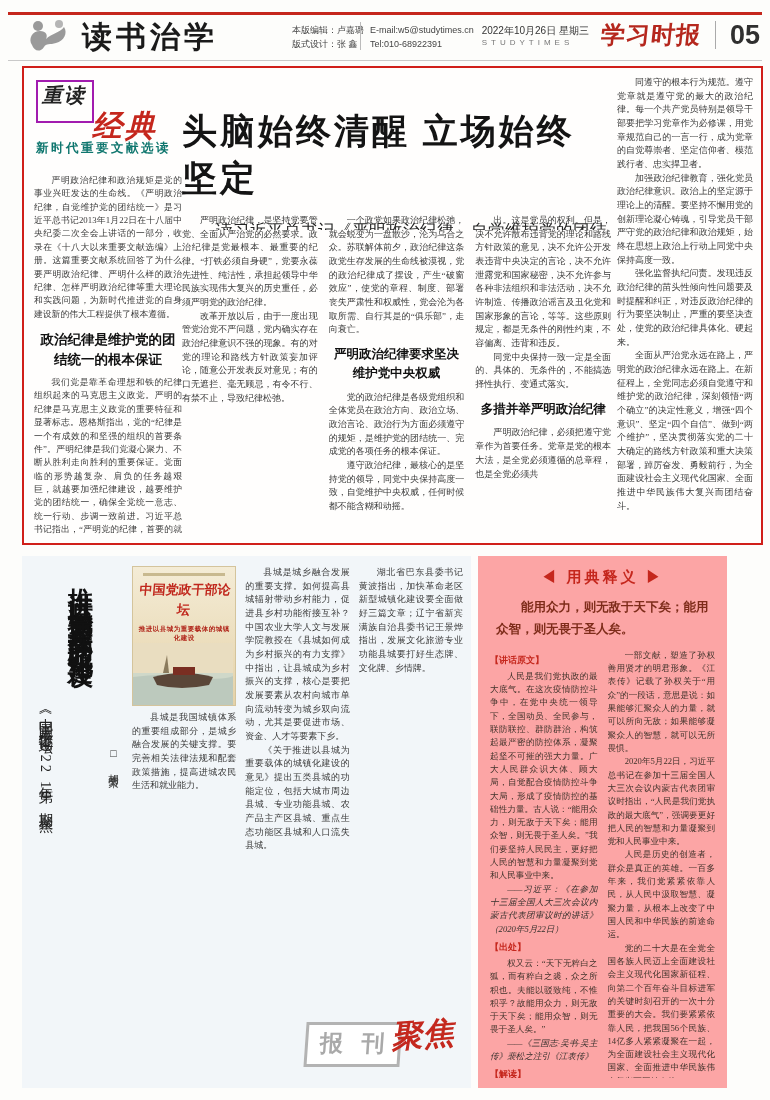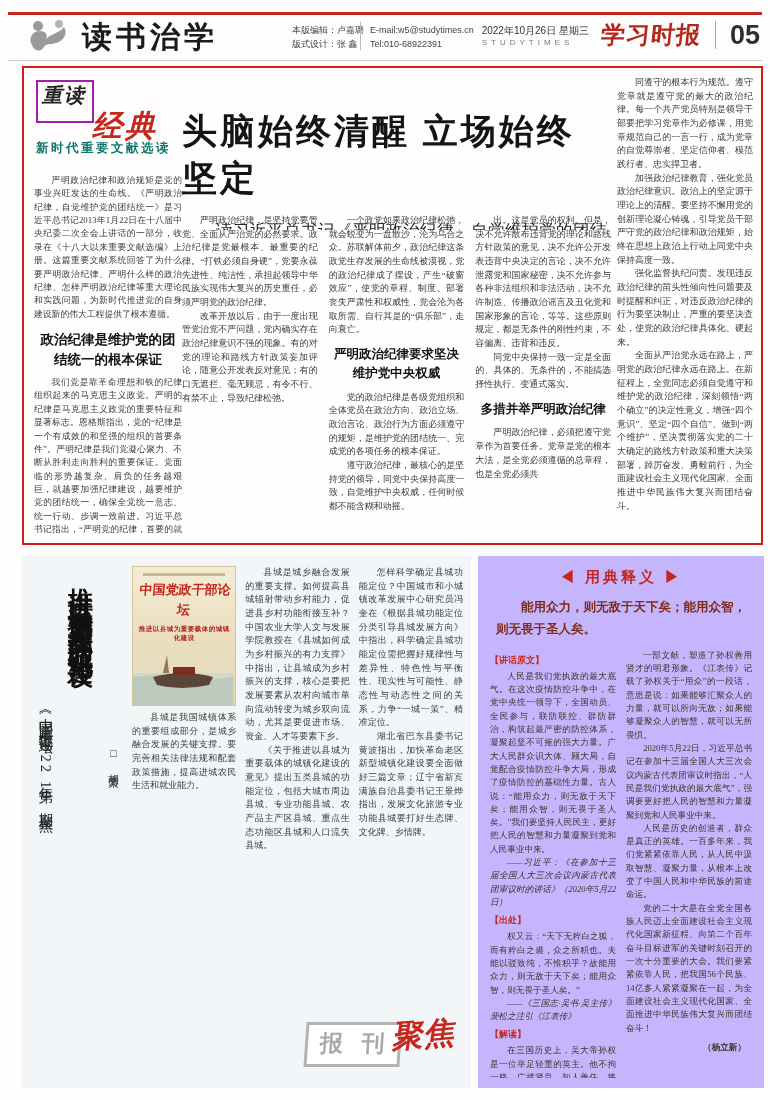--- a/index.html
+++ b/index.html
@@ -58,21 +58,21 @@
   .cover-masthead { font-size:13px; font-weight:900; color:#c0271c; transform:skewX(-5deg); letter-spacing:0; }
   .cover-banner { font-size:6.5px; font-weight:bold; color:#b02318; margin-top:4px; letter-spacing:0.5px; }
   .cover-art { position:absolute; left:0; right:0; bottom:0; height:62px; }
 
   
   .seal { position:absolute; right:16px; bottom:16px; width:150px; height:58px; }
   .seal-book { position:absolute; left:0; top:8px; border:3px solid #b3b3b3; color:#a9a9a9; font-weight:900; font-size:23px; letter-spacing:6px; padding:3px 8px 5px 12px; font-family:"Liberation Sans", sans-serif; transform:skewX(-4deg); background:#fff; }
   .seal-script { position:absolute; left:86px; top:0px; color:#c4281e; font-weight:900; font-style:italic; font-size:31px; letter-spacing:1px; transform:rotate(-5deg); }
 
   
-  .quote-box { left:478px; top:556px; width:286px; height:532px; background:#c4b5fd; padding:12px 12px 10px; display:flex; flex-direction:column; }
+  .quote-box { left:478px; top:556px; width:249px; height:532px; background:#fca5a5; padding:12px 12px 10px; display:flex; flex-direction:column; }
   .qb-title { text-align:center; color:#c5271d; font-weight:900; font-size:15px; letter-spacing:3px; font-family:"Liberation Sans", sans-serif; }
   .qb-quote { margin:10px 6px 8px; font-size:12.5px; font-weight:900; line-height:1.75; color:#7e2c1a; text-indent:2em; }
   .qcols { flex:1; display:flex; gap:10px; overflow:hidden; }
   .qcols > div { flex:1; overflow:hidden; }
   .qt { font-size:8.6px; line-height:1.55; text-align:justify; color:#41332b; }
   .qt p { text-indent:2em; }
   .q-label { color:#c5271d; font-weight:bold; font-size:9px; margin:5px 0 2px; text-indent:0 !important; }
   .q-attr { font-style:italic; text-indent:2em; color:#35302c; }
   .q-byline { text-align:right; font-weight:bold; margin-top:6px; padding-right:6px; }
 </style>
@@ -178,21 +178,20 @@
           <rect x="40" y="24" width="22" height="8" fill="#7a2e22"></rect>
         </svg>
       </div>
       <p>县城是我国城镇体系的重要组成部分，是城乡融合发展的关键支撑。要完善相关法律法规和配套政策措施，提高进城农民生活和就业能力。</p>
     </div>
     <div class="bt">
       <p>县城是城乡融合发展的重要支撑。如何提高县城辐射带动乡村能力，促进县乡村功能衔接互补？中国农业大学人文与发展学院教授在《县城如何成为乡村振兴的有力支撑》中指出，让县城成为乡村振兴的支撑，核心是要把发展要素从农村向城市单向流动转变为城乡双向流动，尤其是要促进市场、资金、人才等要素下乡。</p>
       <p>《关于推进以县城为重要载体的城镇化建设的意见》提出五类县城的功能定位，包括大城市周边县城、专业功能县城、农产品主产区县城、重点生态功能区县城和人口流失县城。</p>
     </div>
     <div class="bt">
-      <p>怎样科学确定县城功能定位？中国城市和小城镇改革发展中心研究员冯奎在《根据县城功能定位分类引导县城发展方向》中指出，科学确定县城功能定位需把握好规律性与差异性、特色性与平衡性、现实性与可能性、静态性与动态性之间的关系，力争“一城一策”、精准定位。</p>
       <p>湖北省巴东县委书记黄波指出，加快革命老区新型城镇化建设要全面做好三篇文章；辽宁省新宾满族自治县委书记王景烨指出，发展文化旅游专业功能县城要打好生态牌、文化牌、乡情牌。</p>
     </div>
   </div>
 
   <div class="seal">
     <span class="seal-book">报 刊</span>
     <span class="seal-script">聚焦</span>
   </div>
 </div>
 

